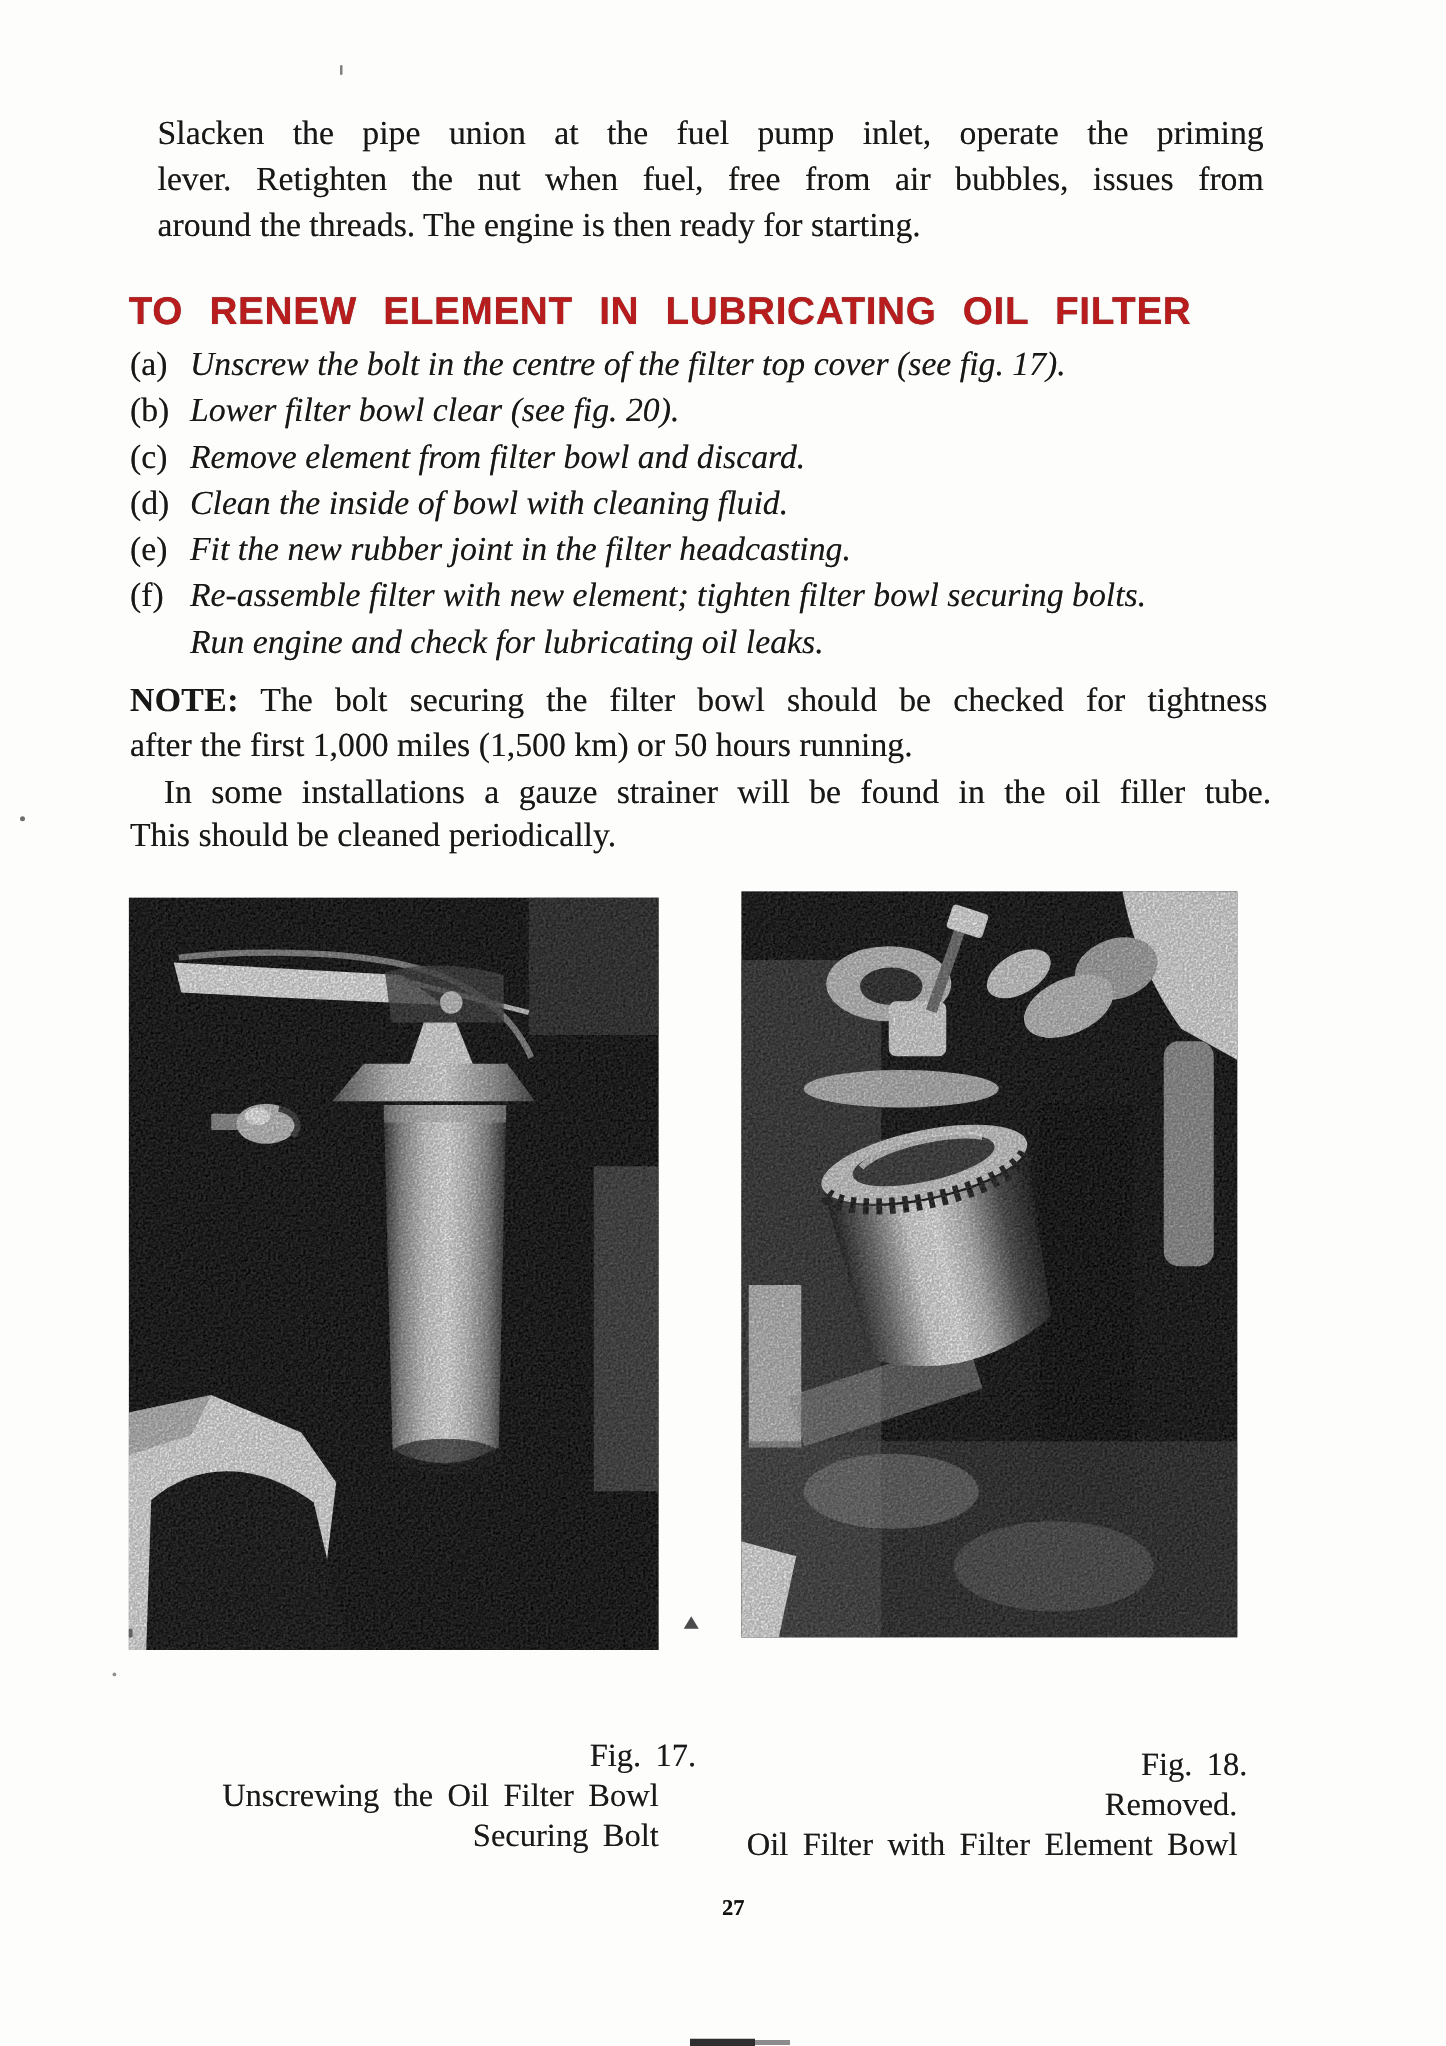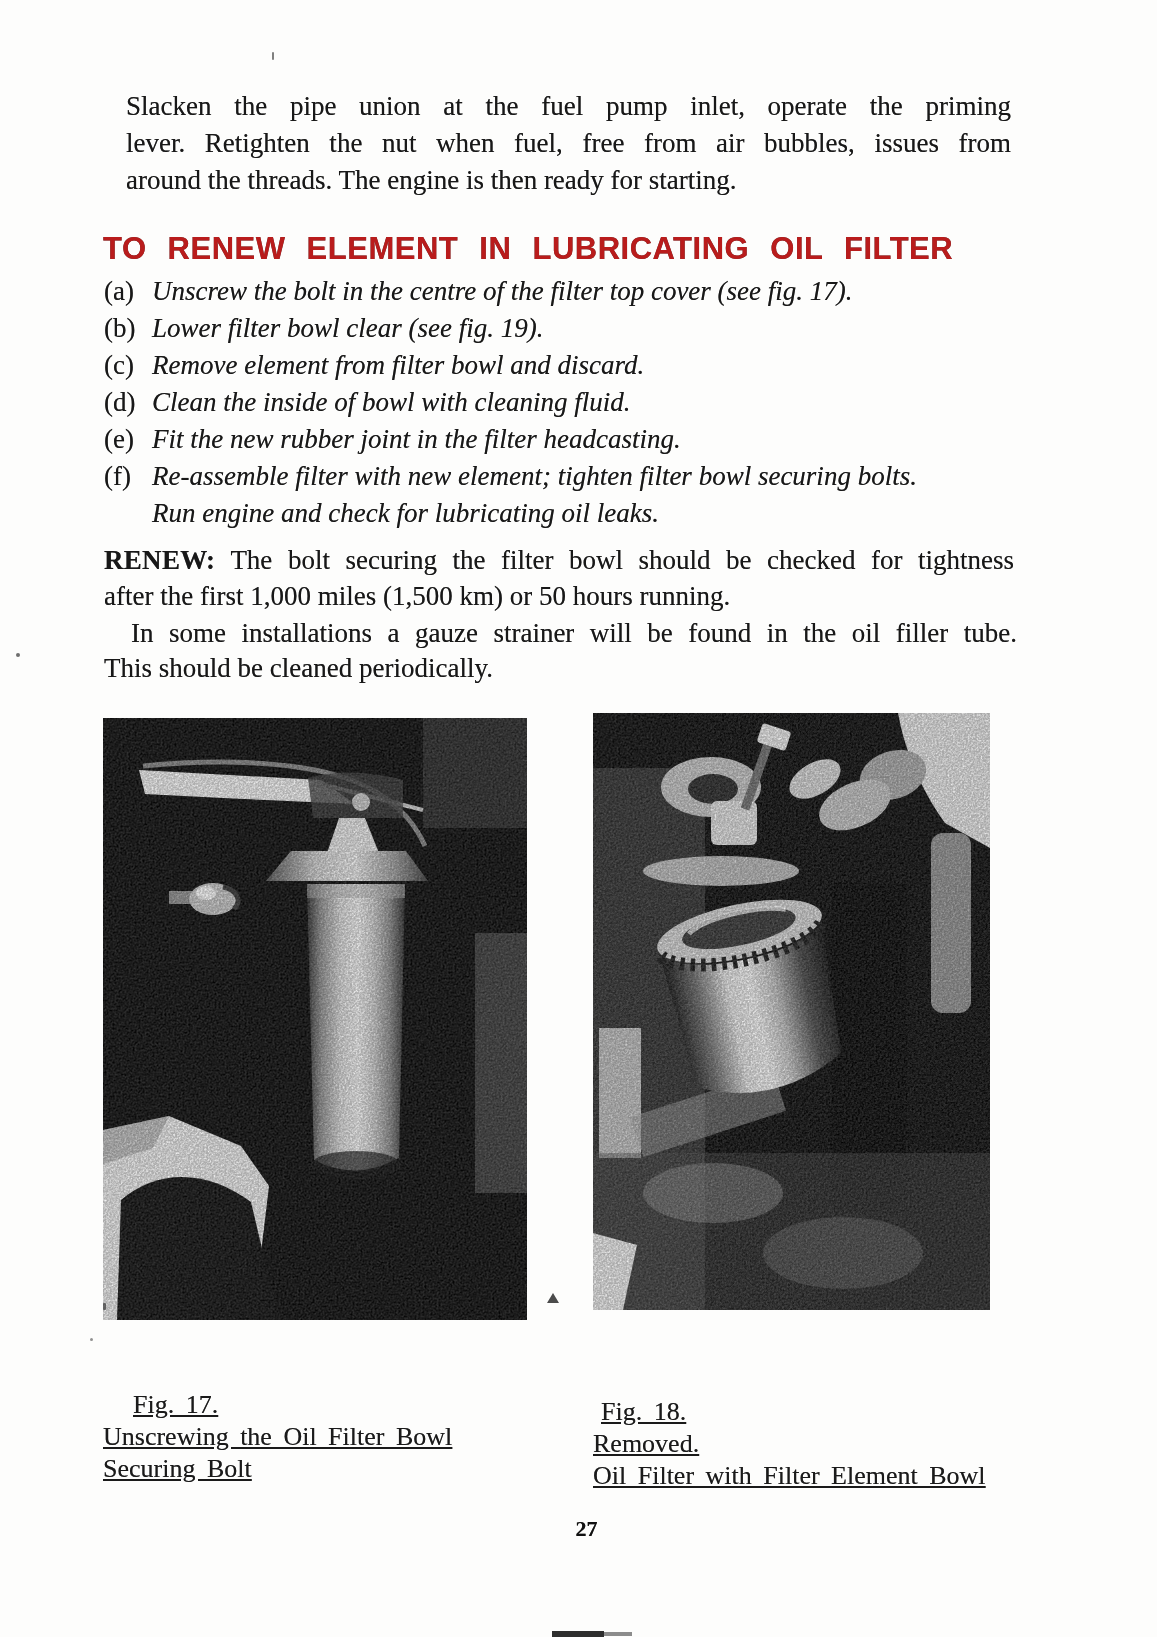--- a/index.html
+++ b/index.html
@@ -28,30 +28,30 @@
   .step-text{flex:1;font-style:italic;}
   .noteblk{left:104px;top:542px;width:910px;line-height:36px;}
   .noteblk b{letter-spacing:.3px;}
   .addendum{left:104px;top:616px;width:913px;line-height:35px;}
   .indent1{text-indent:27px;}
   
   .photo{display:block;}
   .photo-left{left:103px;top:718px;}
   .photo-right{left:593px;top:713px;}
   
-  .caption{font-size:26px;line-height:32px;text-align:left;word-spacing:5px;
-    color:#1a1a1a;text-shadow:0 0 .5px rgba(0,0,0,.5);text-decoration:underline;}
+  .caption{font-size:26px;line-height:32px;text-align:right;word-spacing:5px;
+    color:#1a1a1a;text-shadow:0 0 .5px rgba(0,0,0,.5);}
   .cap-left{left:103px;top:1389px;width:424px;}
   .cap-right{left:593px;top:1396px;width:397px;}
   .fig-label{position:relative;}
   .cap-left .fig-label{left:30px;}
   .cap-right .fig-label{left:8px;}
   
   .pagenum{left:0;top:1516px;width:1157px;text-align:center;
-    font-size:22px;font-weight:700;text-indent:16px;color:#111;
+    font-size:18px;font-weight:700;text-indent:16px;color:#111;
     text-shadow:0 0 .5px rgba(0,0,0,.6);}
   
   .speck{background:#4a4a4a;border-radius:1px;}
   .speck1{left:272px;top:52px;width:2px;height:8px;opacity:.7;}
   .speck2{left:16px;top:653px;width:4px;height:4px;border-radius:50%;opacity:.8;}
   .speck3{left:103px;top:1303px;width:3px;height:7px;opacity:.8;}
   .speck4{left:547px;top:1293px;width:0;height:0;background:none;
     border-left:6px solid transparent;border-right:6px solid transparent;
     border-bottom:10px solid #2c2c2c;opacity:.85;}
   .speck5{left:90px;top:1338px;width:3px;height:3px;border-radius:50%;opacity:.6;}
@@ -71,21 +71,21 @@
 
   <div class="abs heading">TO RENEW ELEMENT IN LUBRICATING OIL FILTER</div>
 
   <div class="abs steps bodytext">
     <div class="step-row">
       <span class="step-label">(a)</span>
       <span class="step-text nline">Unscrew the bolt in the centre of the filter top cover (see fig. 17).</span>
     </div>
     <div class="step-row">
       <span class="step-label">(b)</span>
-      <span class="step-text nline">Lower filter bowl clear (see fig. 19).</span>
+      <span class="step-text nline">Lower filter bowl clear (see fig. 20).</span>
     </div>
     <div class="step-row">
       <span class="step-label">(c)</span>
       <span class="step-text nline">Remove element from filter bowl and discard.</span>
     </div>
     <div class="step-row">
       <span class="step-label">(d)</span>
       <span class="step-text nline">Clean the inside of bowl with cleaning fluid.</span>
     </div>
     <div class="step-row">
@@ -95,21 +95,21 @@
     <div class="step-row">
       <span class="step-label">(f)</span>
       <span class="step-text">
         <div class="nline">Re-assemble filter with new element; tighten filter bowl securing bolts.</div>
         <div class="nline">Run engine and check for lubricating oil leaks.</div>
       </span>
     </div>
   </div>
 
   <div class="abs noteblk bodytext">
-    <div class="jline"><b>RENEW:</b> <span>The bolt securing the filter bowl should be checked for tightness</span></div>
+    <div class="jline"><b>NOTE:</b> <span>The bolt securing the filter bowl should be checked for tightness</span></div>
     <div class="nline">after the first 1,000 miles (1,500 km) or 50 hours running.</div>
   </div>
 
   <div class="abs addendum bodytext">
     <div class="jline indent1">In some installations a gauze strainer will be found in the oil filler tube.</div>
     <div class="nline">This should be cleaned periodically.</div>
   </div>
 
   <svg class="abs photo photo-left" width="424" height="602" viewBox="0 0 424 602">
     <defs>

